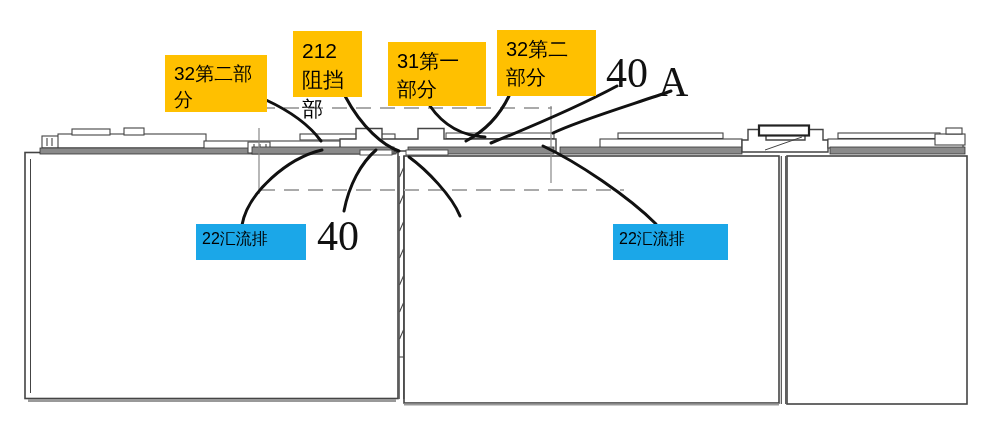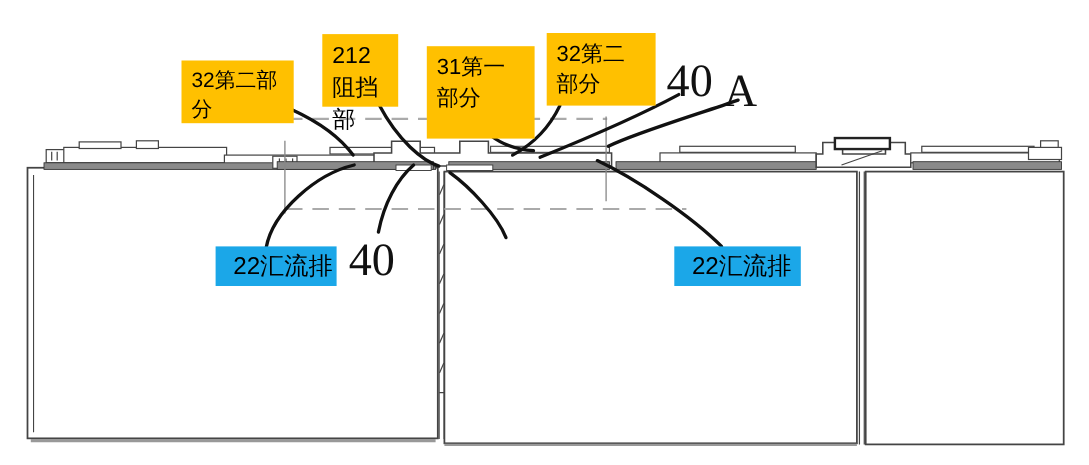--- a/index.html
+++ b/index.html
@@ -1,21 +1,21 @@
 <!DOCTYPE html>
 <html><head>
 <meta charset="utf-8">
 <style>
   html,body{margin:0;padding:0;background:#fff;}
   #stage{position:relative;width:990px;height:423px;background:#fff;overflow:hidden;
          font-family:"Liberation Sans",sans-serif;}
   #drawing{position:absolute;left:0;top:0;}
   .callout{position:absolute;box-sizing:border-box;color:#000;display:block;}
   .callout.orange{background:var(--orange,#FFC000);font-size:19px;line-height:1.38;padding:6px 9px;}
-  .callout.blue{background:var(--blue,#1BA7E8);font-size:22px;line-height:1.2;padding:5px 16px;white-space:nowrap;}
+  .callout.blue{background:var(--blue,#1BA7E8);font-size:16px;line-height:1.2;padding:5px 6px;white-space:nowrap;}
   .figref{font-family:"Liberation Serif",serif;fill:#111;}
 </style>
 </head>
 <body>
 
 <div id="stage" style="--orange: #FFC000; --blue: #1BA7E8;">
 
   <svg id="drawing" width="990" height="423" viewBox="0 0 990 423" xmlns="http://www.w3.org/2000/svg">
 
     <g fill="#fff" stroke="#444">
@@ -112,19 +112,19 @@
       <path d="M656,224 C628,196 577,162 543,146"></path>
     </g>
 
     <text class="figref" x="606" y="87" font-size="42">40</text>
     <text class="figref" x="658" y="96" font-size="42">A</text>
     <text class="figref" x="317" y="250" font-size="42">40</text>
   </svg>
 
   <div class="callout orange" style="left:165px;top:55px;width:102px;height:57px;">32第二部分</div>
   <div class="callout orange" style="left:293px;top:31px;width:69px;height:66px;font-size:21px;">212阻挡部</div>
-  <div class="callout orange" style="left:388px;top:42px;width:98px;height:84px;font-size:20px;">31第一部分</div>
+  <div class="callout orange" style="left:388px;top:42px;width:98px;height:64px;font-size:20px;">31第一部分</div>
   <div class="callout orange" style="left:497px;top:30px;width:99px;height:66px;font-size:20px;">32第二部分</div>
 
   <div class="callout blue" style="left:196px;top:224px;width:110px;height:36px;">22汇流排</div>
   <div class="callout blue" style="left:613px;top:224px;width:115px;height:36px;">22汇流排</div>
 
 </div>
 
 </body></html>

